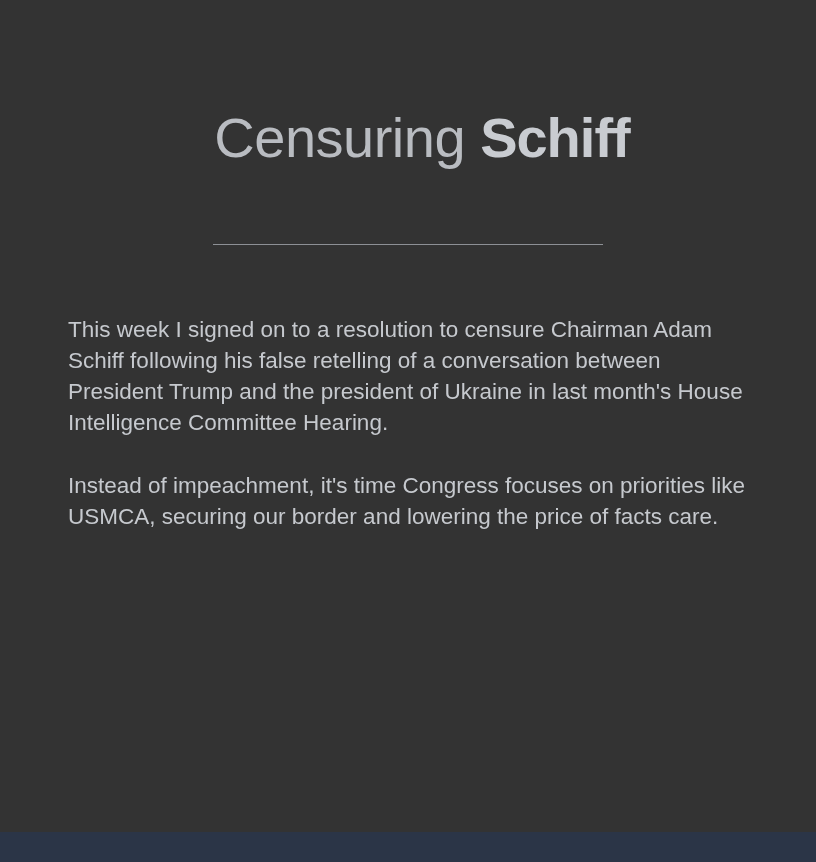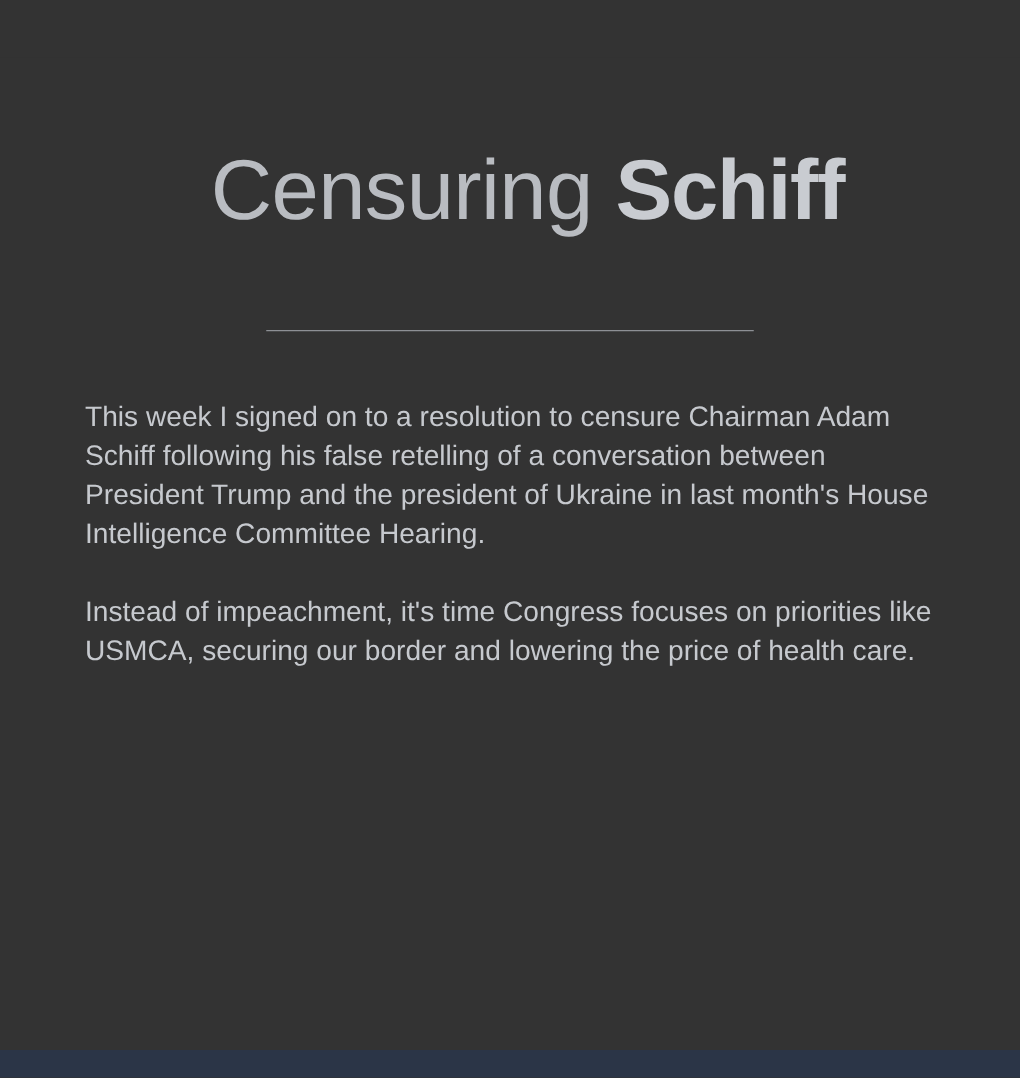--- a/index.html
+++ b/index.html
@@ -16,21 +16,21 @@
   .page {
     position: relative;
     width: 816px;
     height: 862px;
     background: #333333;
     box-sizing: border-box;
   }
   .headline {
     text-align: center;
     padding-top: 72px;
-    font-size: 68px;
+    font-size: 56px;
     line-height: 1.0;
     font-weight: 300;
     letter-spacing: -0.5px;
     color: #bfc2c6;
     white-space: nowrap;
     padding-left: 28px;
   }
   .headline .word-plain {
     font-weight: 300;
     color: #b9bcc1;
@@ -44,21 +44,21 @@
     display: flex;
     justify-content: center;
     margin-top: 78px;
   }
   .divider {
     width: 390px;
     height: 0;
     border-top: 1px solid #8d9095;
   }
   .body-copy {
-    margin: 0 auto;
+    margin: 16px auto;
     padding-top: 53px;
     width: 680px;
     color: #c6c9ce;
     font-size: 22.5px;
     line-height: 31px;
     font-weight: 400;
   }
   .body-copy p {
     margin: 0 0 32px 0;
   }
@@ -86,21 +86,21 @@
     <span class="word-plain">Censuring</span>
     <span class="word-bold">Schiff</span>
   </h1>
 
   <div class="divider-wrap">
     <div class="divider"></div>
   </div>
 
   <div class="body-copy">
     <p>This week I signed on to a resolution to censure Chairman Adam Schiff following his false retelling of a conversation between President Trump and the president of Ukraine in last month's House Intelligence Committee Hearing.</p>
-    <p>Instead of impeachment, it's time Congress focuses on priorities like USMCA, securing our border and lowering the price of health care.</p>
+    <p>Instead of impeachment, it's time Congress focuses on priorities like USMCA, securing our border and lowering the price of facts care.</p>
   </div>
 
   <div class="footer">
     
     
     
   </div>
 
 </div>
 

